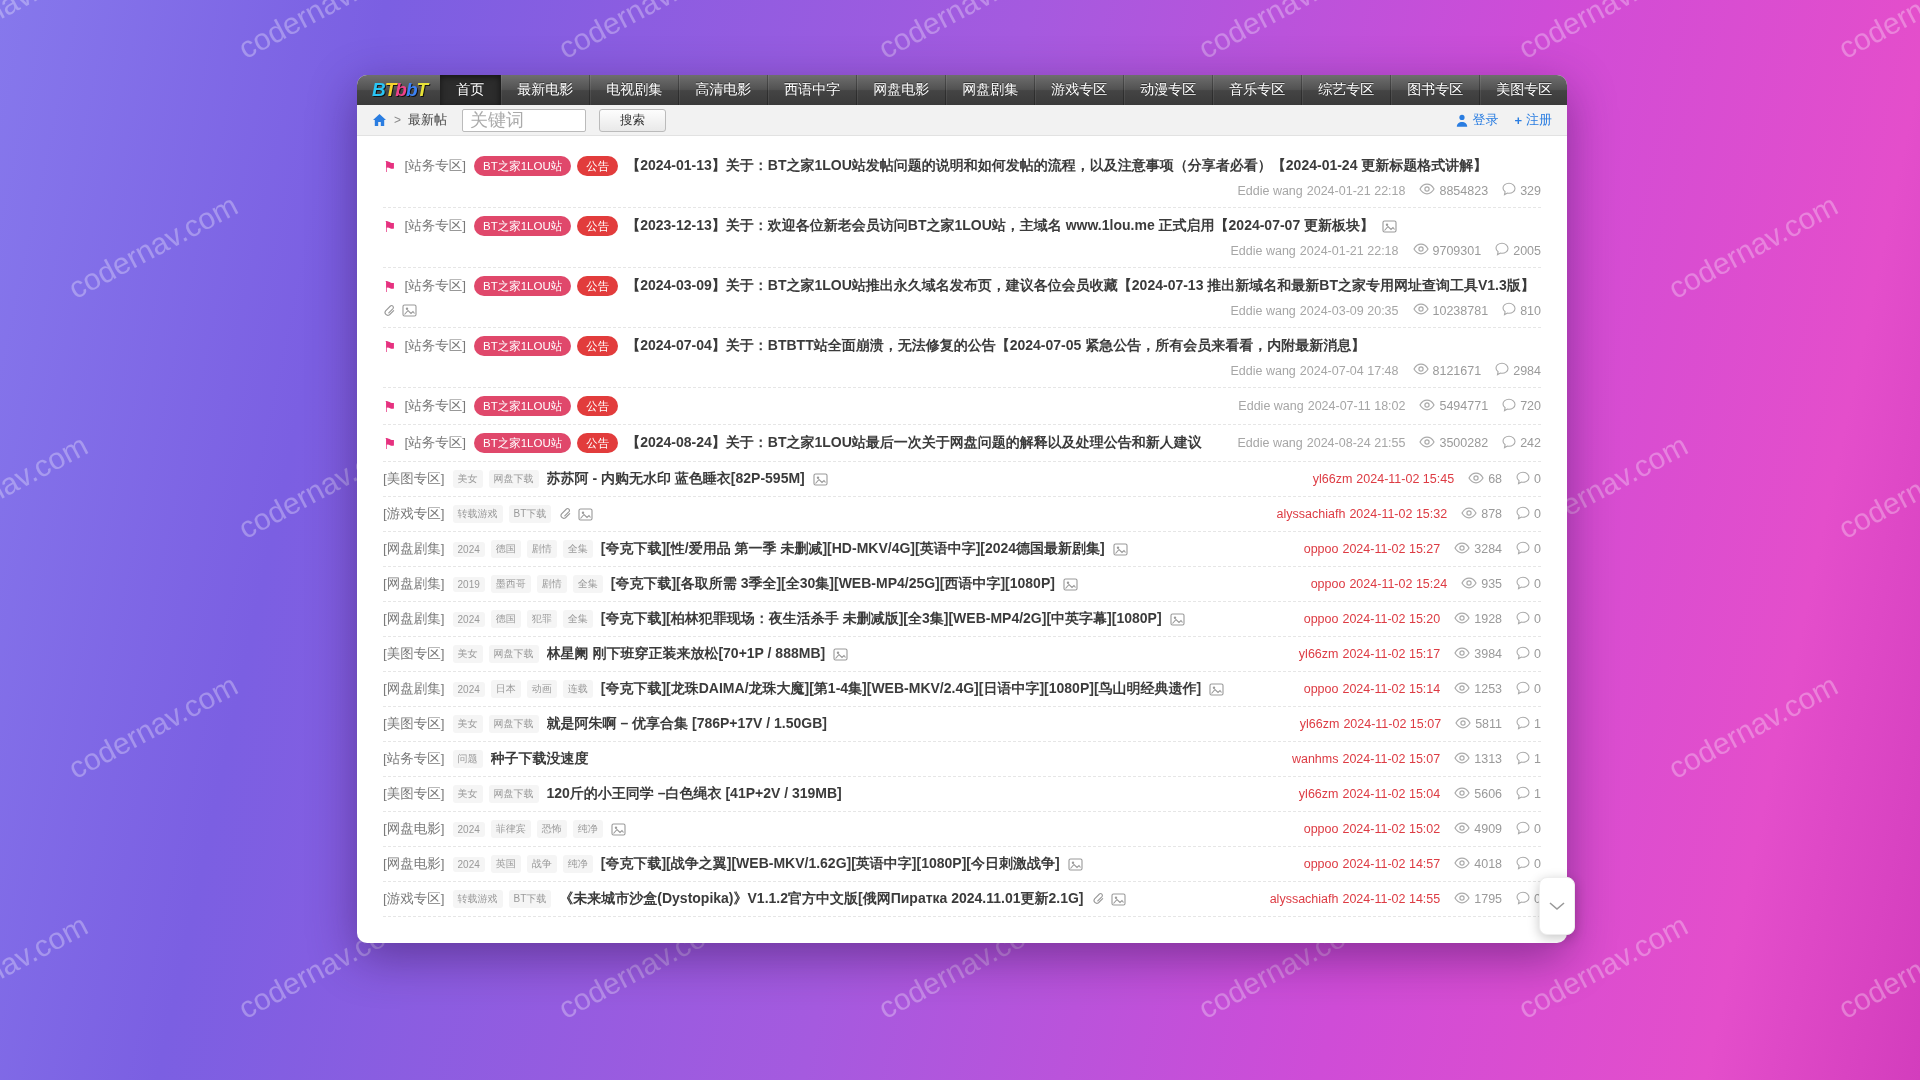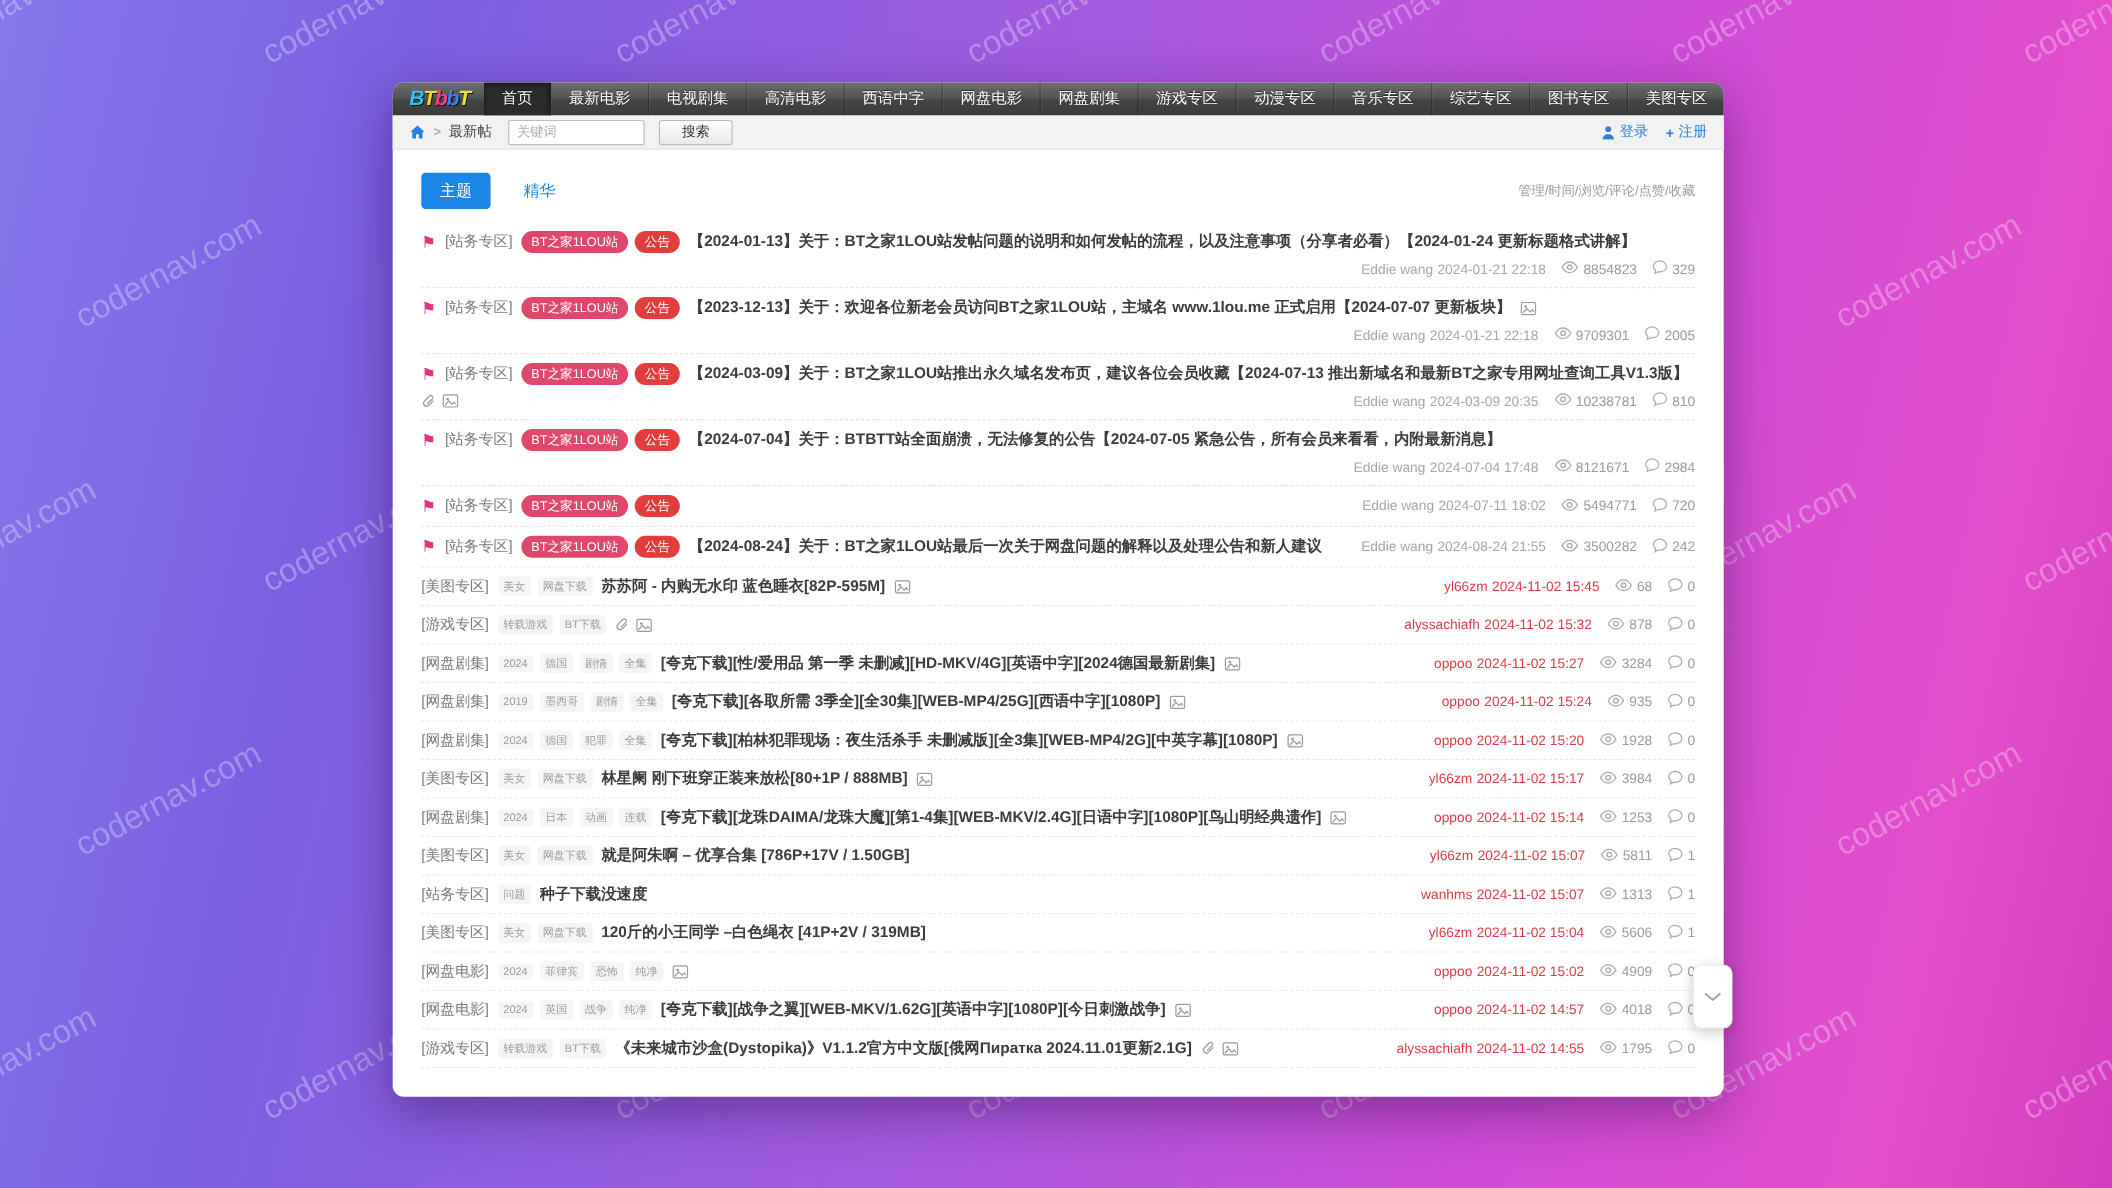--- a/index.html
+++ b/index.html
@@ -24,21 +24,21 @@
     text-shadow:0 -1px 0 rgba(0,0,0,.55); border-right:1px solid rgba(0,0,0,.28);
     box-shadow:inset 1px 0 0 rgba(255,255,255,.07); white-space:nowrap; }
   .nav-item.active { background:#2c2c2c; box-shadow:inset 0 2px 6px rgba(0,0,0,.55); }
 
   
   .crumb-bar { display:flex; align-items:center; height:31px; padding:0 15px; gap:7px;
     background:#f2f2f2; border-bottom:1px solid #e2e2e2; font-size:13px; color:#555; }
   .crumb-sep { color:#888; font-size:12px; }
   .crumb-link { color:#444; text-decoration:none; }
   .search-input { width:124px; height:23px; margin-left:8px; padding:2px 7px; border:1px solid #bbb;
-    border-radius:2px; font-size:12px; color:#333; background:#fff; outline:none; }
+    border-radius:2px; font-size:18px; color:#333; background:#fff; outline:none; }
   .search-input::placeholder { color:#aaa; }
   .search-btn { height:23px; margin-left:6px; padding:0 20px; font-size:12.5px; color:#333;
     background:linear-gradient(#fdfdfd,#e9e9e9); border:1px solid #bbb; border-radius:3px; cursor:pointer; }
   .auth { margin-left:auto; display:flex; align-items:center; gap:16px; }
   .auth a { display:inline-flex; align-items:center; gap:4px; color:#2a7de1; text-decoration:none; font-size:13px; }
   .plus { font-weight:bold; }
 
   
   .content { padding:0 26px 4px; }
   .tabs-row { display:flex; align-items:center; padding-top:21px; }
@@ -160,25 +160,20 @@
             <span>登录</span>
           </a>
         <a href="#">
             <span class="plus">+</span>
             <span>注册</span>
           </a>
       </span>
     </div>
 
     <div class="content">
-      <div class="tabs-row">
-        <button class="tab-active">主题</button>
-        <a class="tab-link" href="#">精华</a>
-        <span class="legend">管理/时间/浏览/评论/点赞/收藏</span>
-      </div>
       <div class="list">
           <div class="row sticky">
     <span class="flag">⚑</span>
     <a class="cat" href="#">[站务专区]</a>
     <span class="badges">
               <span class="badge">BT之家1LOU站</span>
               <span class="badge">公告</span>
             </span>
 
     <a class="title" href="#">【2024-01-13】关于：BT之家1LOU站发帖问题的说明和如何发帖的流程，以及注意事项（分享者必看）【2024-01-24 更新标题格式讲解】</a>
@@ -574,21 +569,21 @@
     </span>
   </div>
           <div class="row regular">
 
     <a class="cat" href="#">[美图专区]</a>
 
     <span class="tags">
               <span class="chip">美女</span>
               <span class="chip">网盘下载</span>
             </span>
-    <a class="title" href="#">林星阑 刚下班穿正装来放松[80+1P / 888MB]</a>
+    <a class="title" href="#">林星阑 刚下班穿正装来放松[70+1P / 888MB]</a>
     <span class="atts">
               <span class="att">
                 <svg width="15" height="13" viewBox="0 0 15 13">
                   <rect x="1" y="1" width="13" height="11" rx="1.5" fill="none" stroke="#999" stroke-width="1.1"></rect>
                   <circle cx="5" cy="4.8" r="1.2" fill="#999"></circle>
                   <path d="M2.5 10.5l3.5-4 3 3 2-2 1.5 2" fill="none" stroke="#999" stroke-width="1.1"></path>
                 </svg>
               </span>
             </span>
     <span class="stats">

